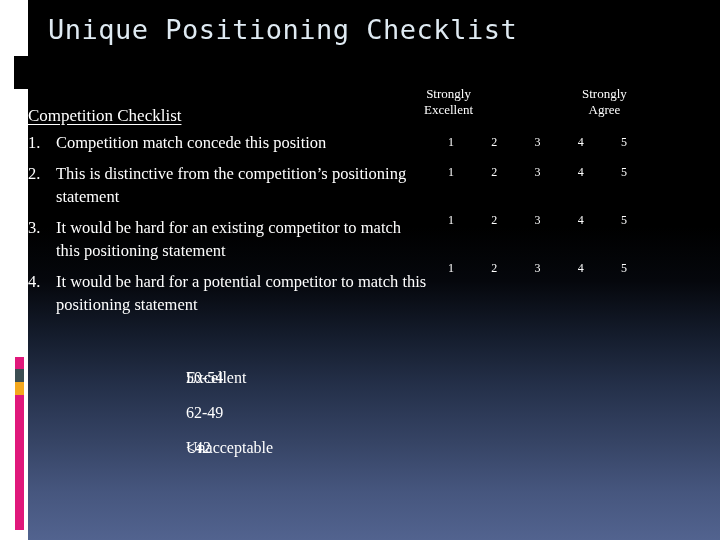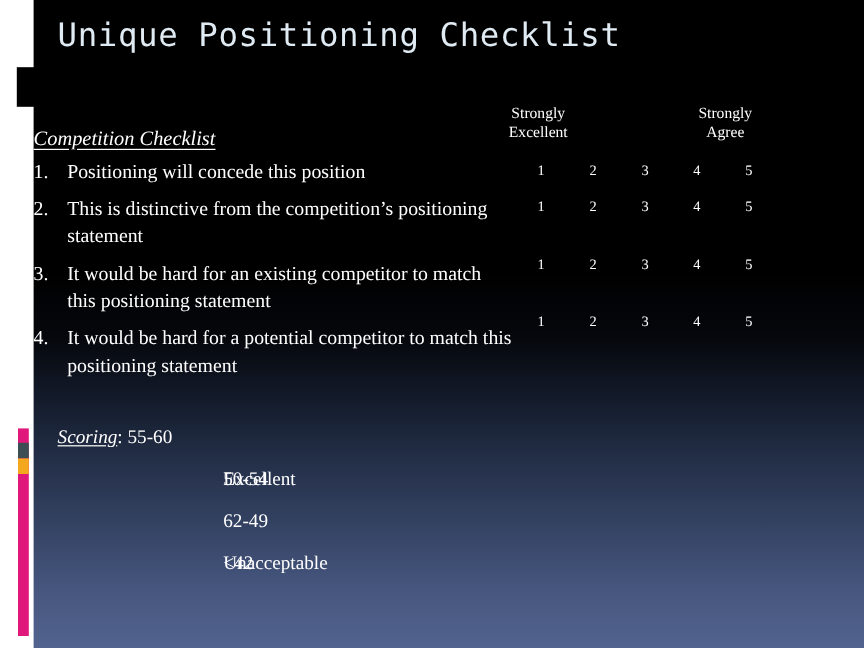--- a/index.html
+++ b/index.html
@@ -91,21 +91,20 @@
   }
   .scale-head.disagree { left: 424px; top: 86px; }
   .scale-head.agree    { left: 582px; top: 86px; }
 
   
   .section-heading {
     position: absolute;
     left: 28px;
     top: 106px;
     font-size: 17px;
-    font-style: italic;
     text-decoration: underline;
     text-underline-offset: 3px;
     white-space: nowrap;
   }
 
   
   .checklist {
     position: absolute;
     left: 28px;
     top: 131px;
@@ -197,21 +196,21 @@
   <div class="scale-head agree">
     <div>Strongly</div>
     <div>Agree</div>
   </div>
 
   <div class="section-heading">Competition Checklist</div>
 
   <div class="checklist">
     <div class="check-item">
       <span class="check-num">1.</span>
-      <span>Positioning will concede this position</span>
+      <span>Competition match concede this position</span>
     </div>
     <div class="check-item">
       <span class="check-num">2.</span>
       <span>This is distinctive from the competition’s positioning statement</span>
     </div>
     <div class="check-item">
       <span class="check-num">3.</span>
       <span>It would be hard for an existing competitor to match this positioning statement</span>
     </div>
     <div class="check-item">
@@ -244,21 +243,20 @@
   <div class="rating-row" style="top:260px;">
     <span class="rating-num">1</span>
     <span class="rating-num">2</span>
     <span class="rating-num">3</span>
     <span class="rating-num">4</span>
     <span class="rating-num">5</span>
   </div>
 
   <div class="scoring-block">
     <div class="scoring-line">
-      <span class="scoring-range-first"><span class="scoring-label">Scoring</span><span>: </span><span>55-60</span></span>
     </div>
     <div class="scoring-line">
       <span class="scoring-range">50-54</span>
       <span class="scoring-desc">Excellent</span>
     </div>
     <div class="scoring-line">
       <span class="scoring-range">62-49</span>
     </div>
     <div class="scoring-line">
       <span class="scoring-range">&lt;42</span>

